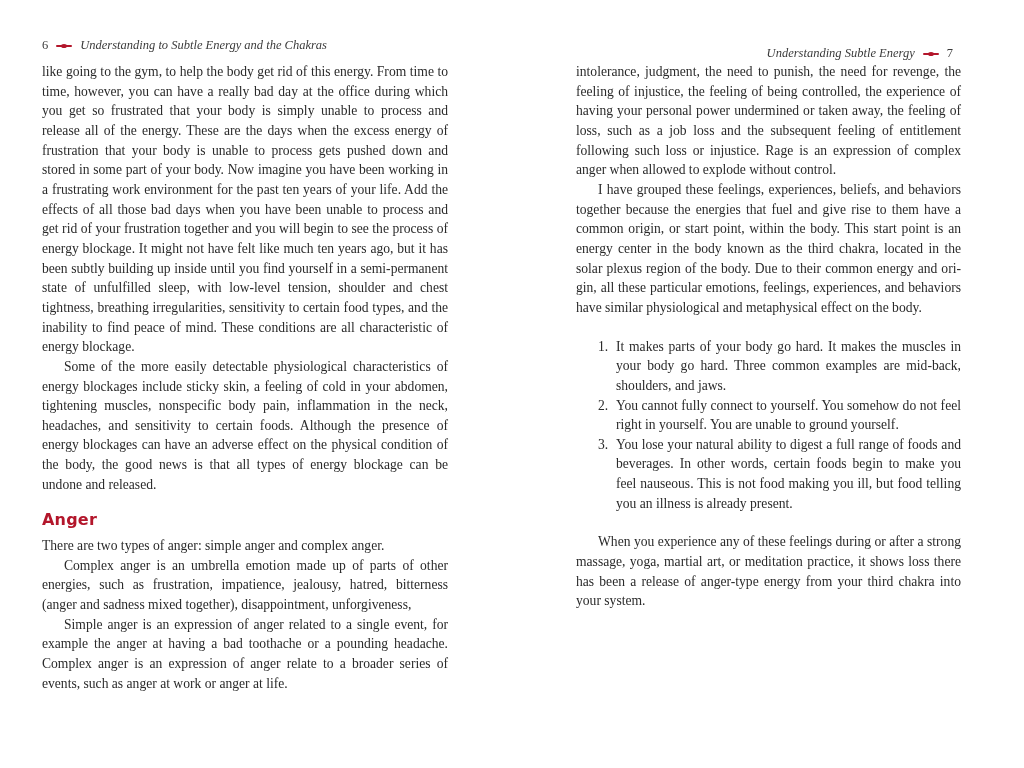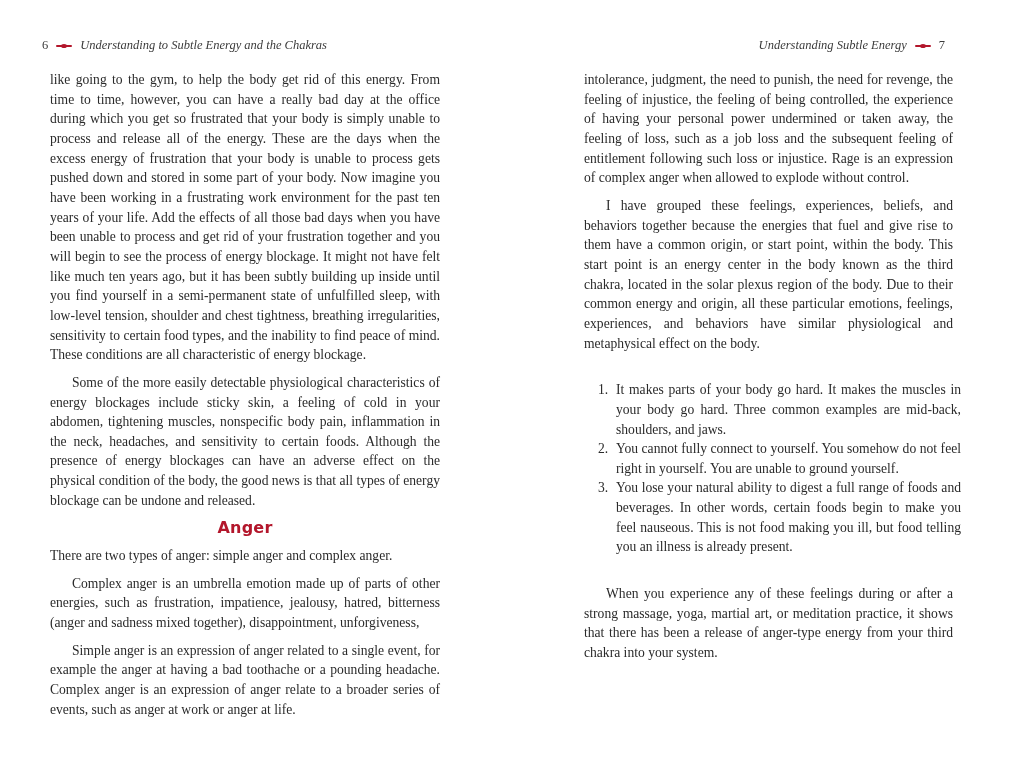--- a/index.html
+++ b/index.html
@@ -9,42 +9,42 @@
     color: #2a2a2a;
   }
   .page { position: absolute; top: 0; width: 420px; }
   .page.left { left: 42px; }
   .page.right { left: 576px; width: 385px; }
   .running-head {
     position: absolute; top: 38px; font-size: 12.5px; font-style: italic;
     color: #3a3a3a; white-space: nowrap; display: flex; align-items: center;
   }
   .page.left .running-head { left: 0; }
-  .page.right .running-head { right: 16px; }
+  .page.right .running-head { right: 8px; margin-top: 8px; }
   .folio { font-style: normal; font-size: 12.5px; }
   .ornament {
     display: inline-block; width: 16px; height: 2px; background: #b3162b;
     border-radius: 1px; margin: 0 8px; position: relative; top: 0px;
   }
   .ornament::before {
     content: ""; position: absolute; left: 5px; top: -1px; width: 6px; height: 4px;
     background: #b3162b; border-radius: 50%;
   }
   .body {
     position: absolute; top: 62px; left: 0; right: 0;
     font-size: 13.6px; line-height: 19.65px; text-align: justify;
     hyphens: manual;
   }
   .page.left .body { width: 406px; }
   .page.right .body { width: 385px; }
-  p { margin: 8px; }
+  p { margin: 0; }
   p.indent { text-indent: 22px; }
   .heading {
-    text-align: center; color: #b3162b; font-family: "DejaVu Sans", "Liberation Sans", sans-serif;
-    font-size: 16px; font-weight: 600; margin: 6px 0 6px 0; letter-spacing: 0.2px;
+    color: #b3162b; font-family: "DejaVu Sans", "Liberation Sans", sans-serif;
+    font-size: 16px; font-weight: 600; margin: 16px 0 6px 0; letter-spacing: 0.2px;
   }
   .spacer { height: 19px; }
   ol.list { margin: 0; padding: 0; list-style: none; }
   ol.list li { position: relative; padding-left: 40px; }
   ol.list li .num { position: absolute; left: 22px; top: 0; }
 </style>
 </head>
 <body>
 
 <div class="page left">
@@ -81,15 +81,15 @@
       <li>
         <span class="num">2.</span>
         <span>You cannot fully connect to yourself. You somehow do not feel right in yourself. You are unable to ground yourself.</span>
       </li>
       <li>
         <span class="num">3.</span>
         <span>You lose your natural ability to digest a full range of foods and beverages. In other words, certain foods begin to make you feel nauseous. This is not food making you ill, but food telling you an illness is already present.</span>
       </li>
     </ol>
     <div class="spacer"></div>
-    <p class="indent">When you experience any of these feelings during or after a strong massage, yoga, martial art, or meditation practice, it shows that there has been a release of anger-type energy from your third chakra into your system.</p>
+    <p class="indent">When you experience any of these feelings during or after a strong massage, yoga, martial art, or meditation practice, it shows loss there has been a release of anger-type energy from your third chakra into your system.</p>
   </div>
 </div>
 
 </body></html>

